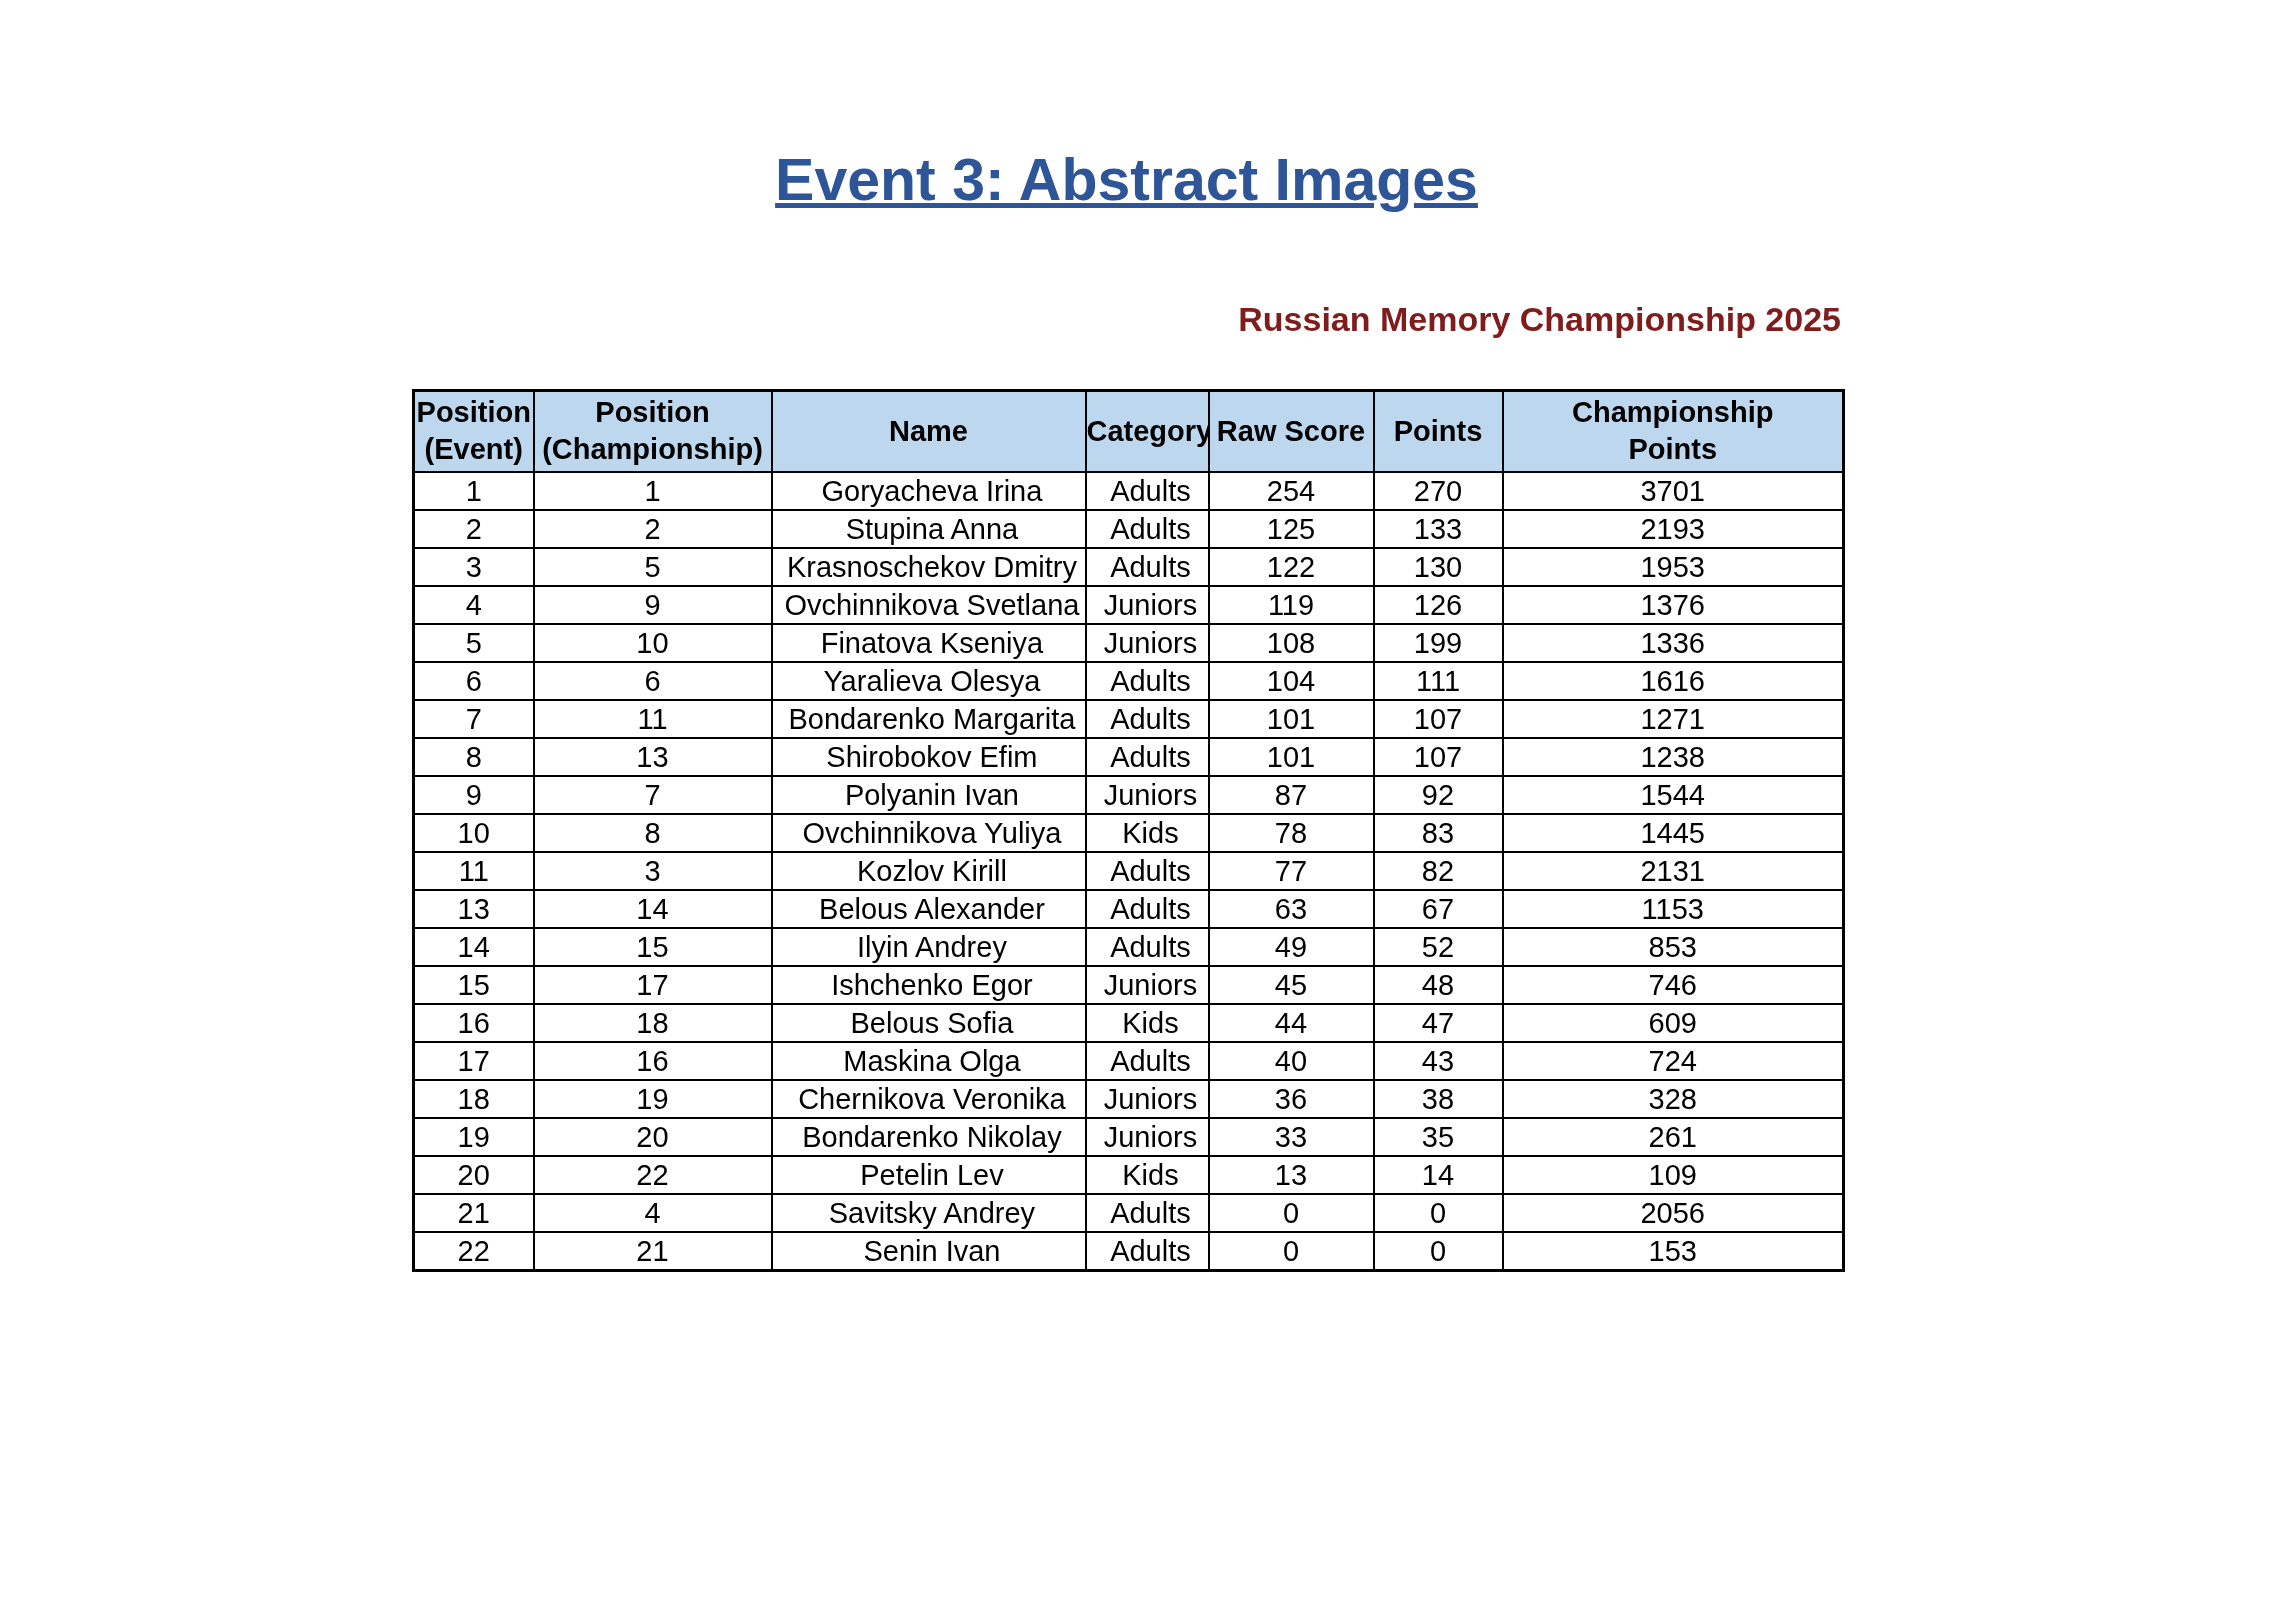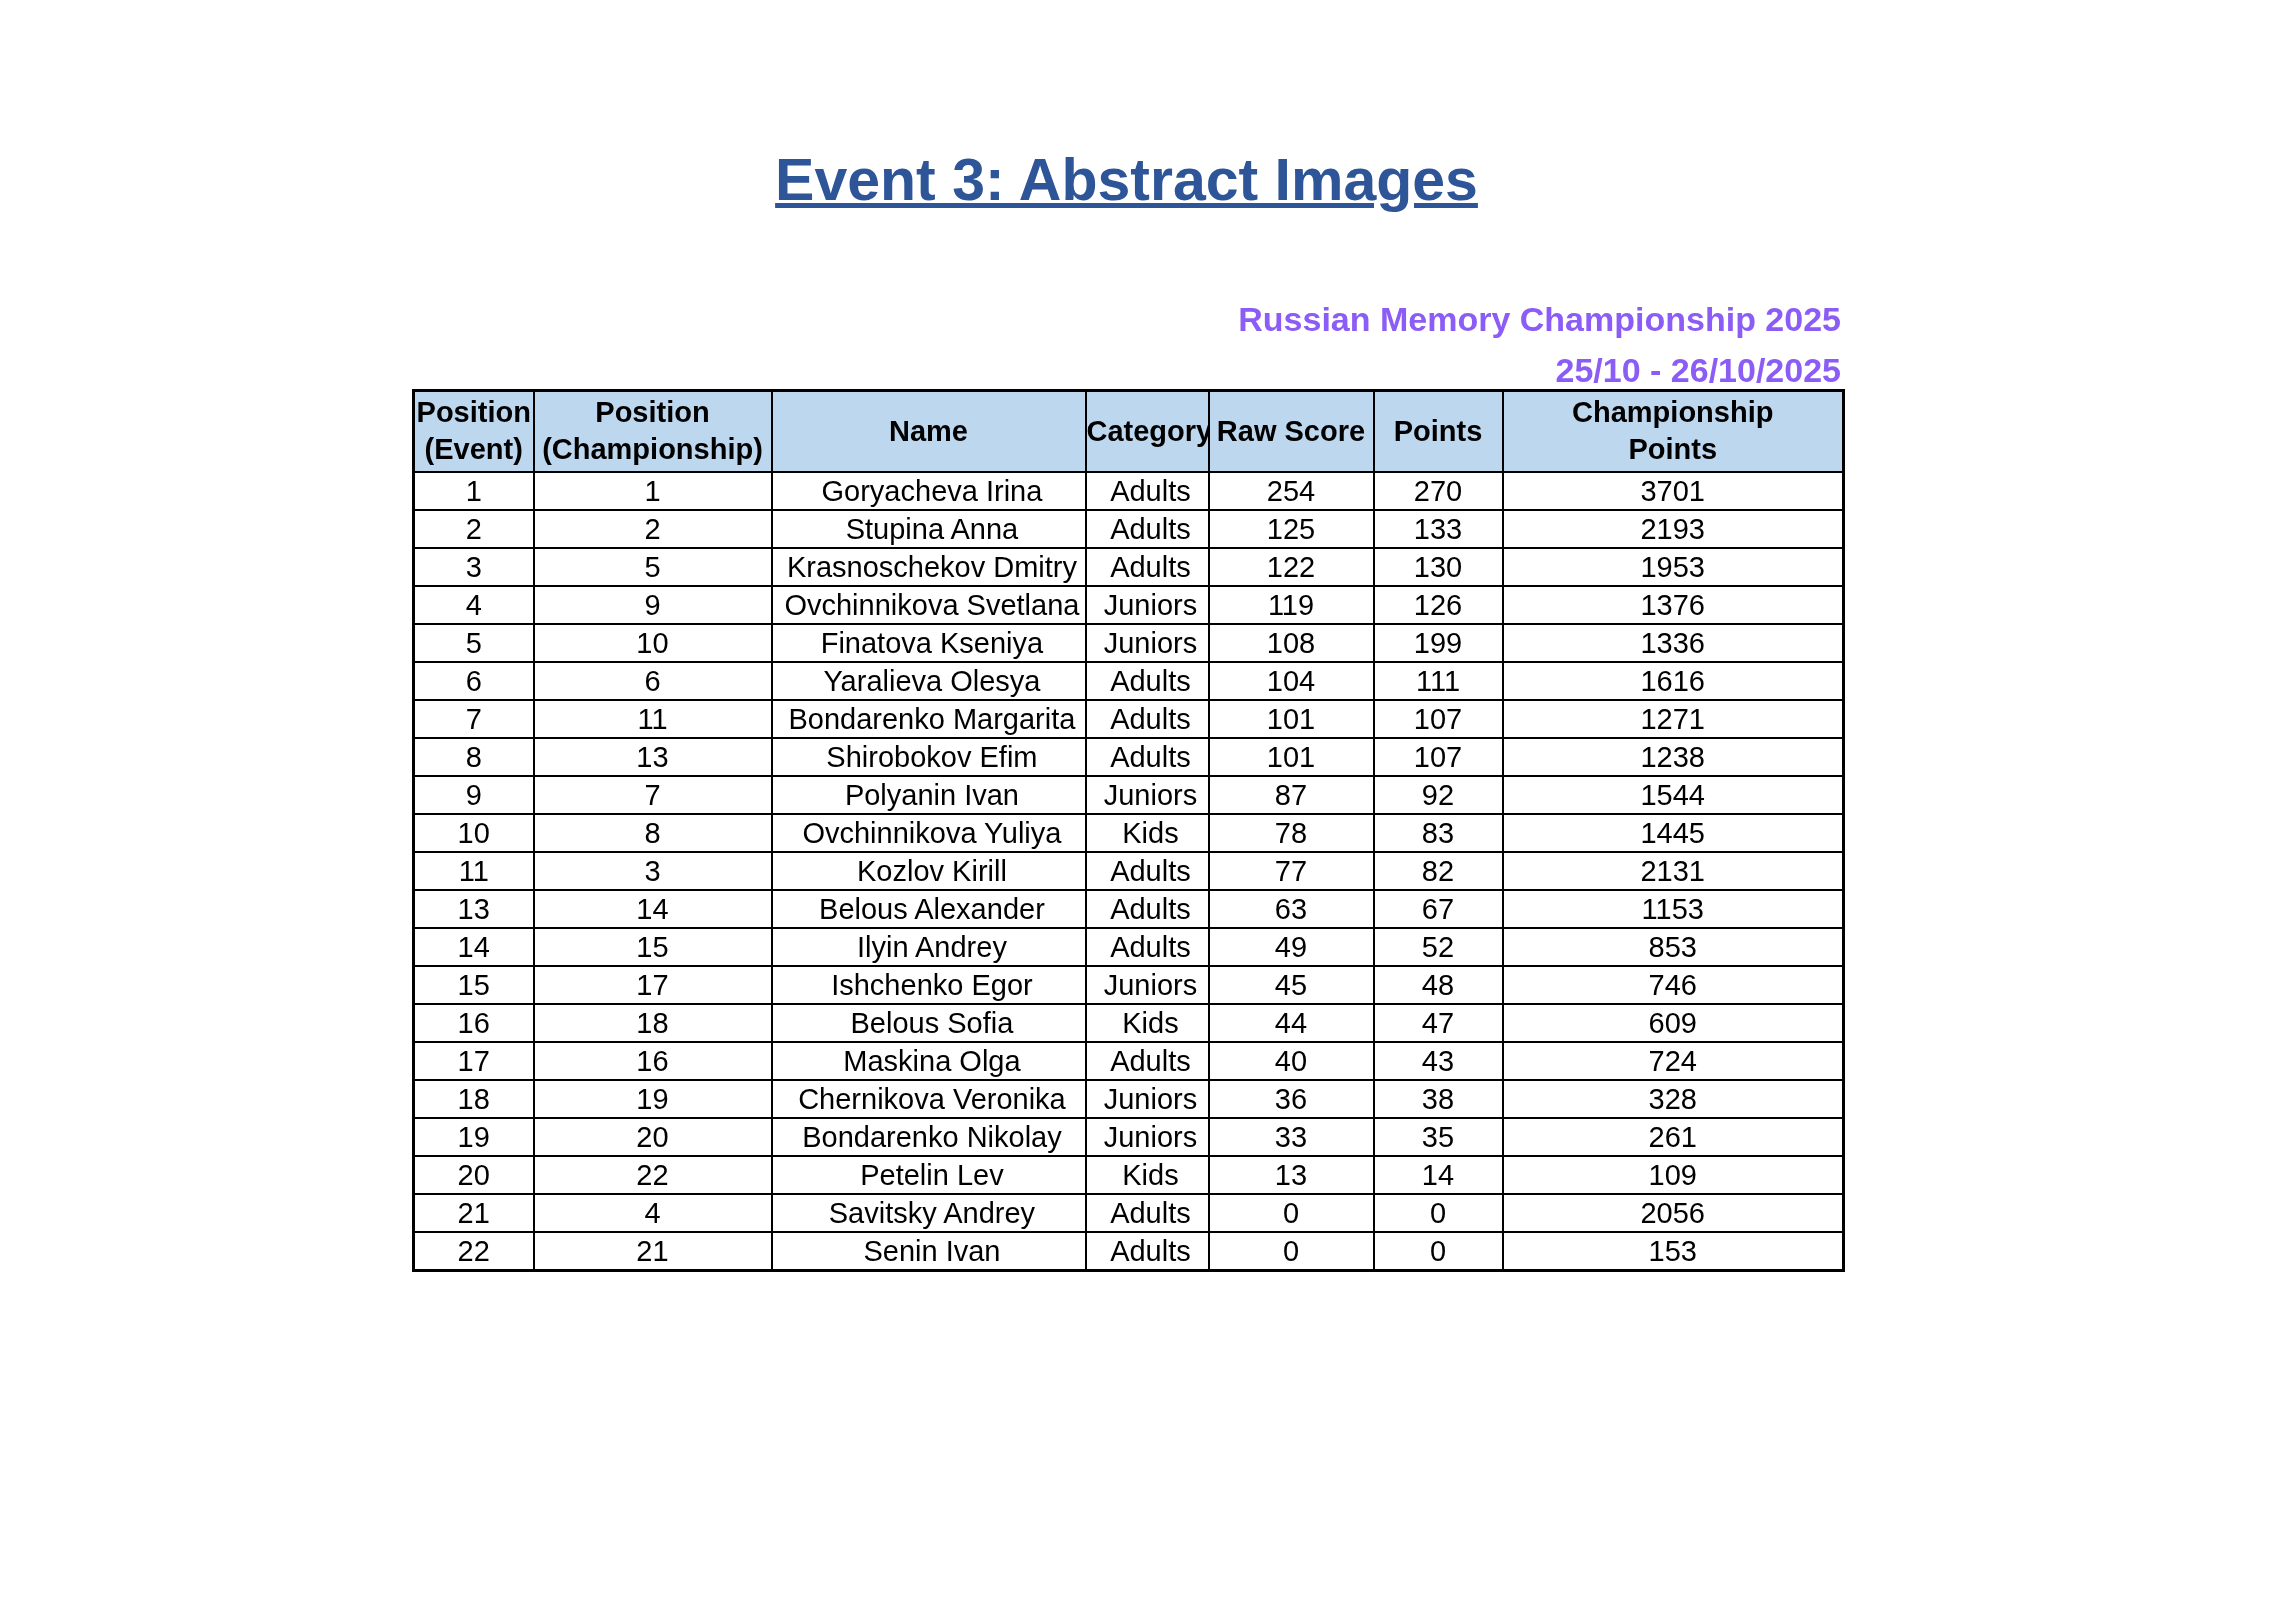--- a/index.html
+++ b/index.html
@@ -36,21 +36,21 @@
   }
   .event-info {
     position: absolute;
     left: 412px;
     top: 294px;
     width: 1429px;
     text-align: right;
     font-size: 34px;
     font-weight: bold;
     line-height: 51px;
-    color: #8b5cf6;
+    color: #7f1d1d;
   }
   table.results {
     position: absolute;
     left: 412px;
     top: 389px;
     width: 1429px;
     border-collapse: collapse;
     table-layout: fixed;
     border: 3.9px solid var(--border-color);
   }
@@ -86,21 +86,20 @@
 </style>
 </head>
 <body>
 
 <div>
 
   <h1 class="page-title">Event 3: Abstract Images</h1>
 
   <div class="event-info">
     <div>Russian Memory Championship 2025</div>
-    <div>25/10 - 26/10/2025</div>
   </div>
 
   <table class="results">
     <colgroup id="results-colgroup">
         <col style="width: 120px;">
         <col style="width: 238px;">
         <col style="width: 314px;">
         <col style="width: 123px;">
         <col style="width: 165px;">
         <col style="width: 129px;">

